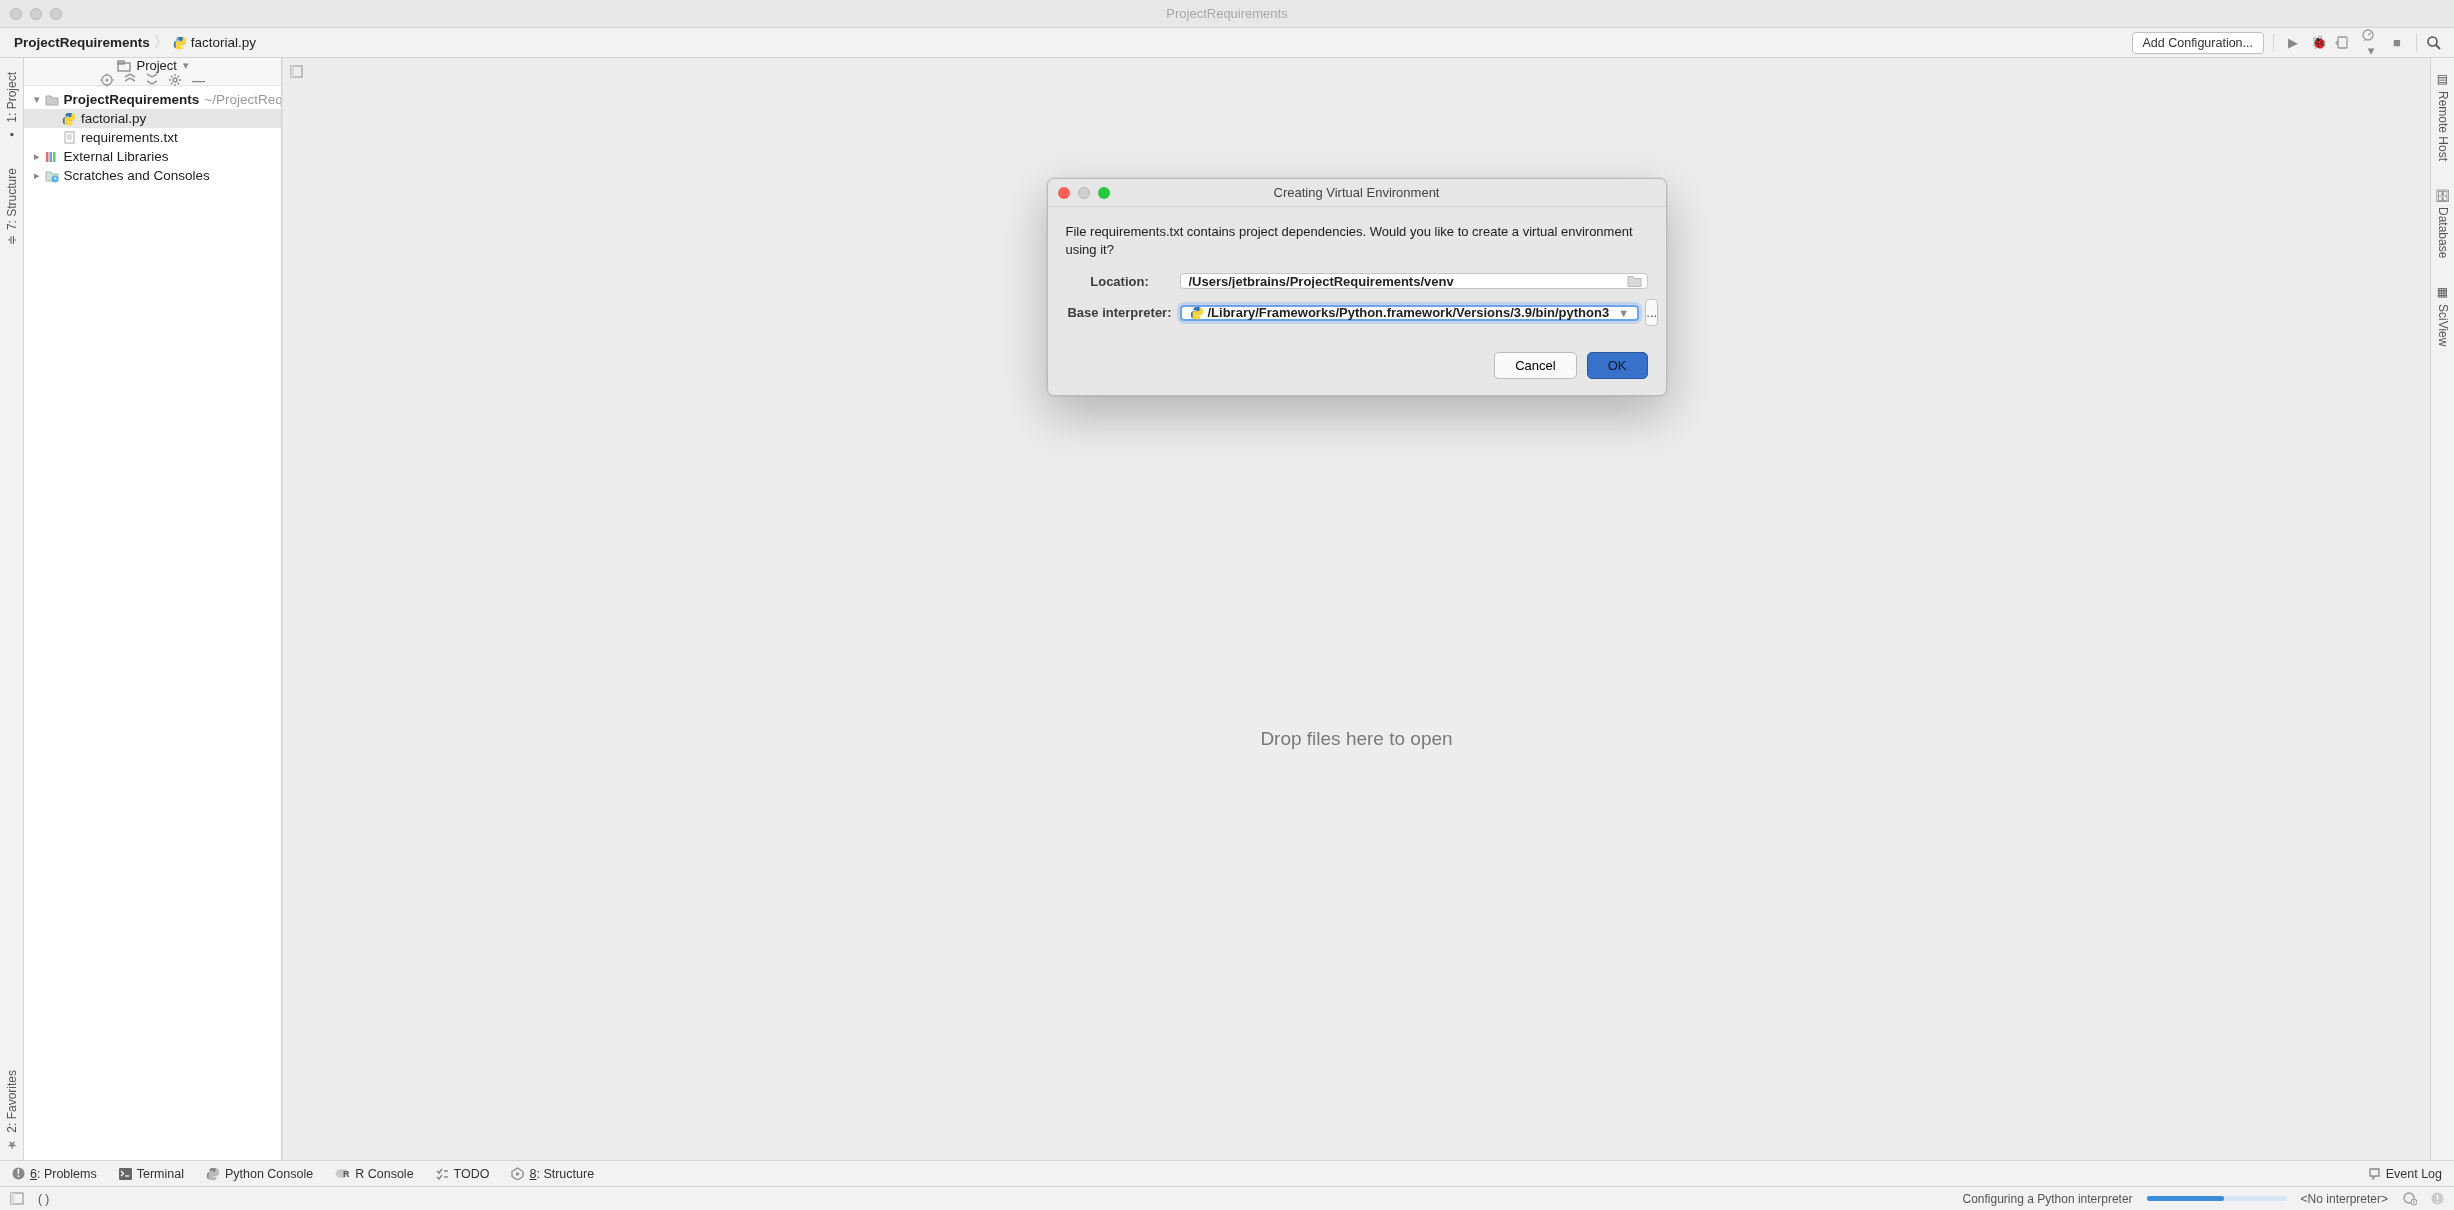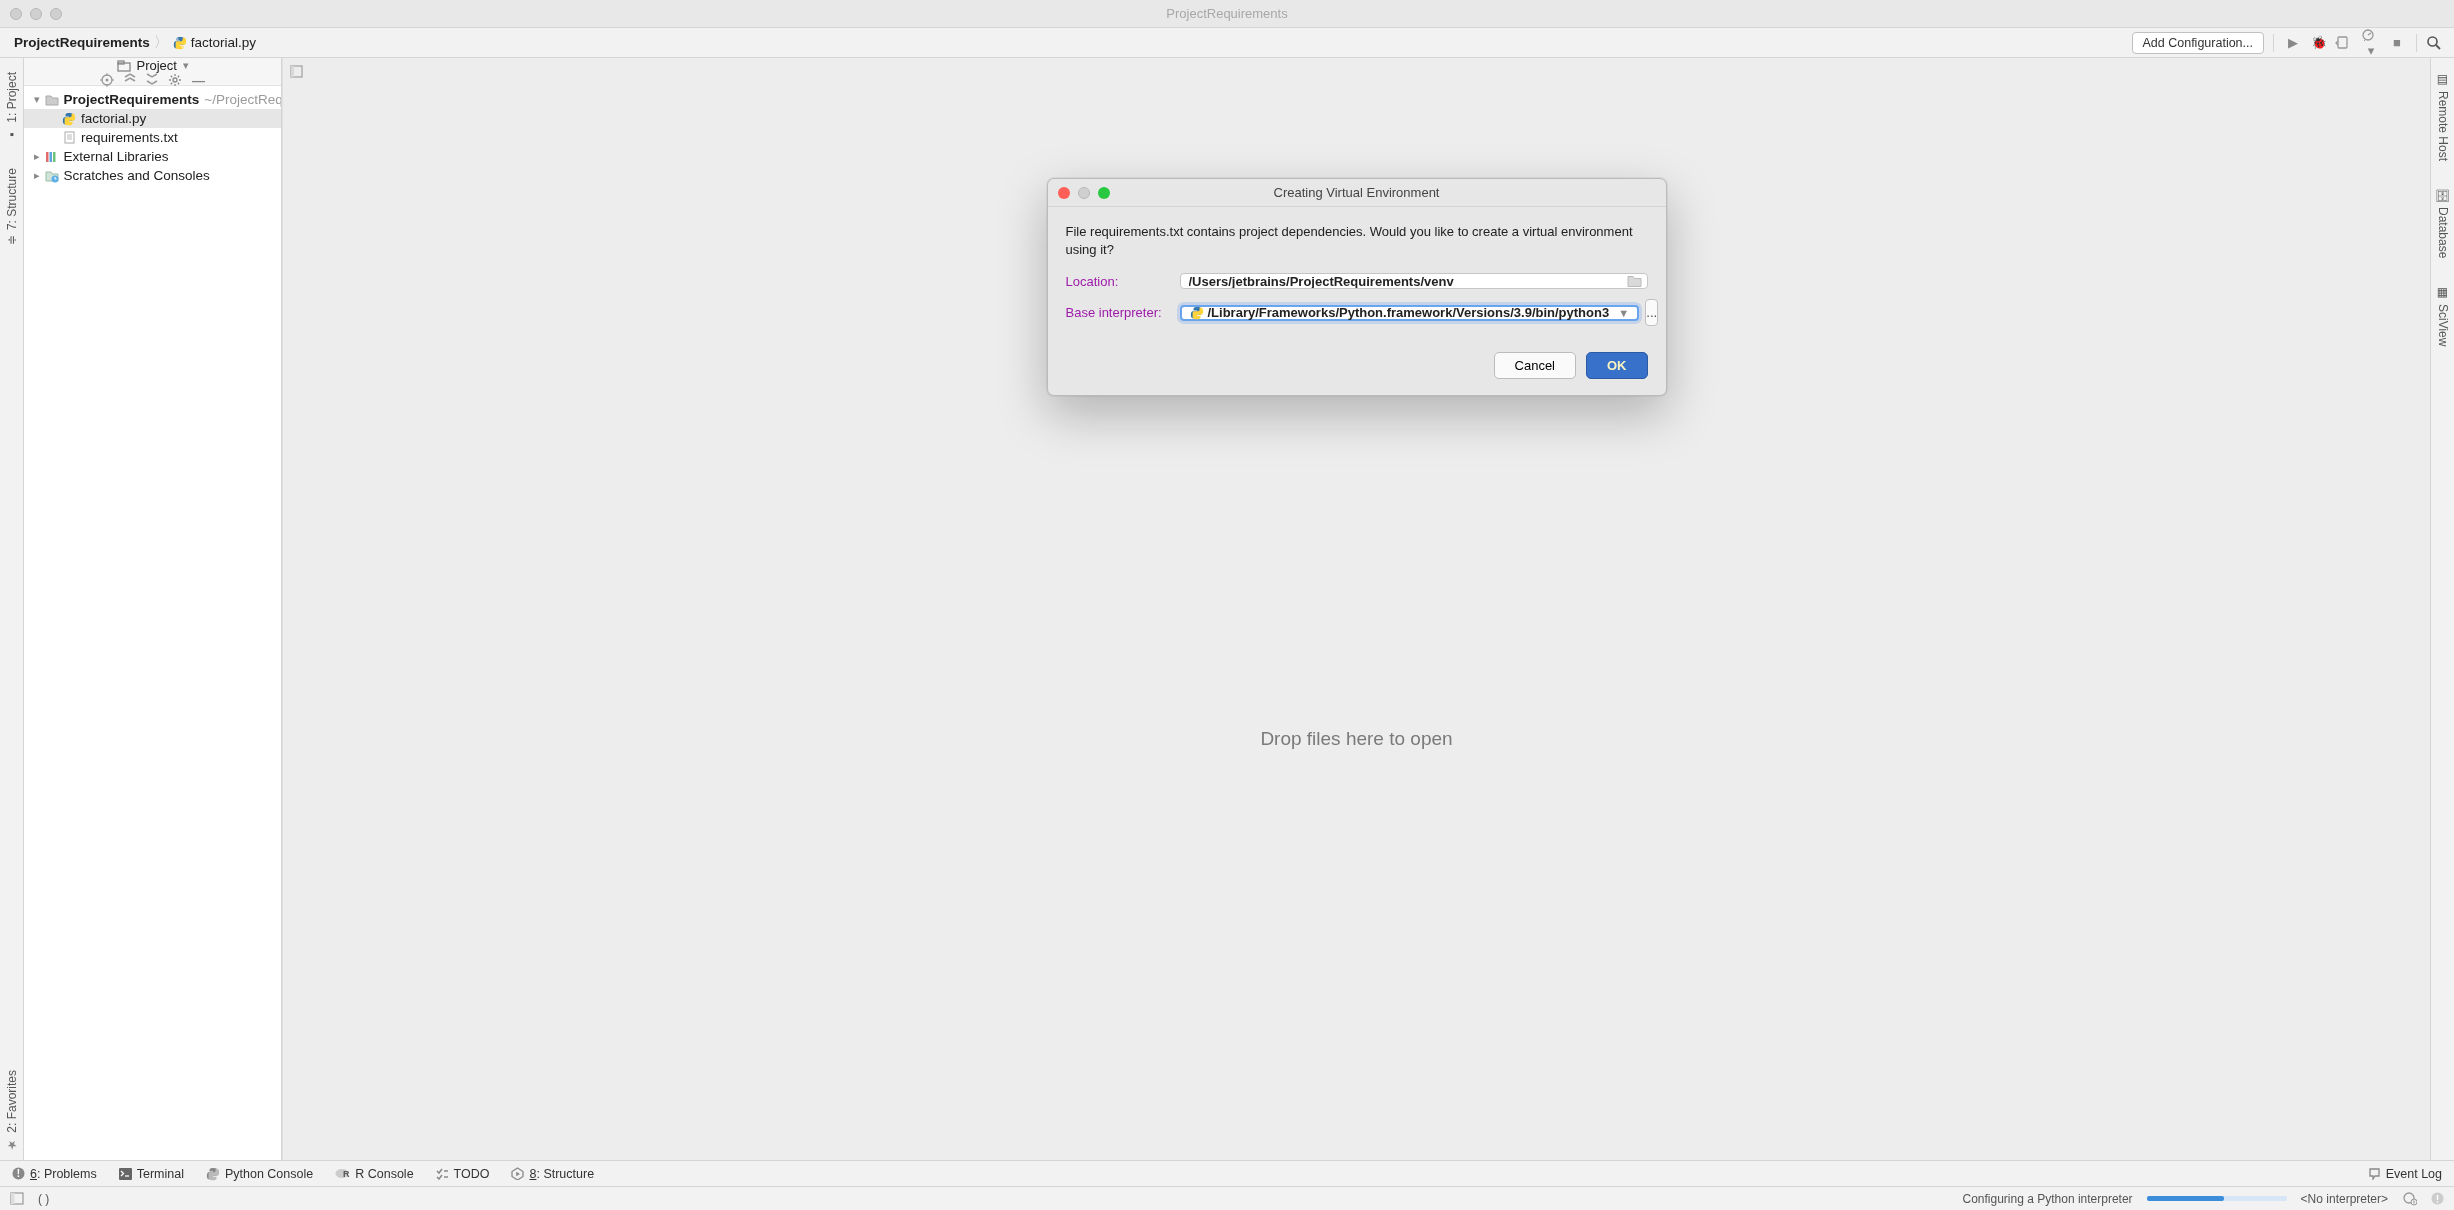--- a/index.html
+++ b/index.html
@@ -123,40 +123,40 @@
   text-align: center;
 }
 .dialog-titlebar .dtl { position:absolute; left:10px; display:flex; gap:8px;}
 .dtl .c { width:12px; height:12px; border-radius:50%; }
 .c.red{background:#ff5f57;} .c.grn{background:#28c840;}
 .c.gray{background:#d0d0d0; border:1px solid #b8b8b8;}
 .dialog-title { font-size: 13px; font-weight: 500; color:#444;}
 .dialog-body { padding: 16px 18px 8px 18px; }
 .msg { margin-bottom: 14px; line-height: 1.4;}
 .form-row { display:flex; align-items:center; margin-bottom: 10px; gap: 6px;}
-.form-row label { width: 108px; text-align: left; flex-shrink: 0; color:#a21caf;}
+.form-row label { width: 108px; text-align: center; flex-shrink: 0; color:#404040;font-weight:bold;}
 .txt-input {
   flex:1; height: 16px; border: 1px solid #c5c5c5; border-radius: 4px;
   background: #fff; padding: 0 28px 0 8px; font-size: 13px; color:#222;
   position: relative;
   font-weight: bold;
 }
 .txt-input.sel { border: 2px solid #6aa3ee; box-shadow: 0 0 0 3px rgba(90,150,230,0.25); border-radius:4px;}
 .input-wrap { flex:1; position:relative; display:flex; align-items:center;}
 .input-wrap .end-icon {
   position:absolute; right:6px; top:50%; transform:translateY(-50%);
   color:#999; font-size:14px;
 }
 .browse-btn { width: 30px; height: 27px; border:1px solid #c5c5c5; border-radius:4px; background:#fff; color:#555;}
 .combo-drop { position:absolute; right:8px; top:50%; transform:translateY(-50%); color:#888; font-size:11px;}
 .py-ic { color:#3b78c3; margin-right:4px; display:inline-flex; align-items:center;}
 .dialog-footer { display:flex; justify-content:flex-end; gap:10px; padding: 8px 18px 16px; }
 .btn { height: 27px; padding: 0 20px; border-radius: 5px; font-size:13px;}
 .btn.cancel { background:#fff; border:1px solid #c0c0c0;margin-left:35px; }
-.btn.ok { background:#3974cf; border:1px solid #2d5da8; color:#fef9c3; font-weight:700;}
+.btn.ok { background:#3974cf; border:1px solid #2d5da8; color:#0f172a; font-weight:400;}
 .ic-star{color:#888;}
 svg { display: block; }
 .tw > span { cursor: default; }
 </style>
 </head>
 <body>
 
 <div class="window">
 
   <div class="titlebar">

